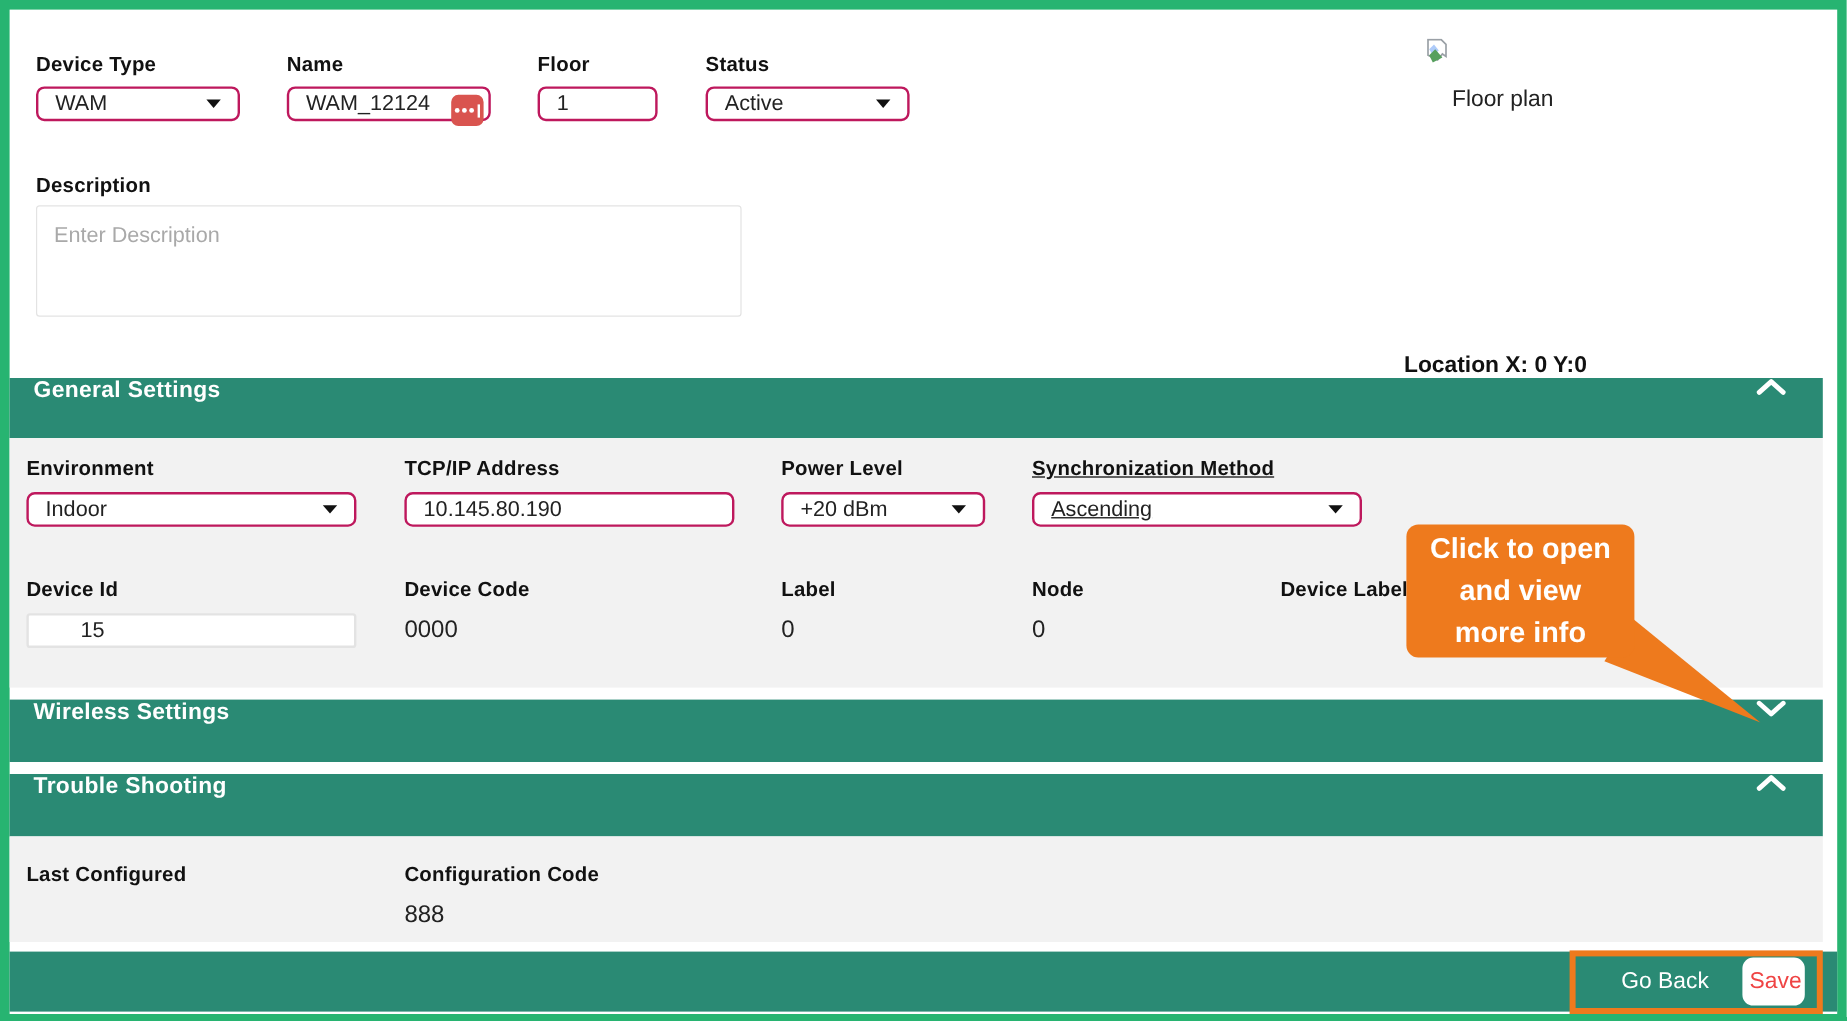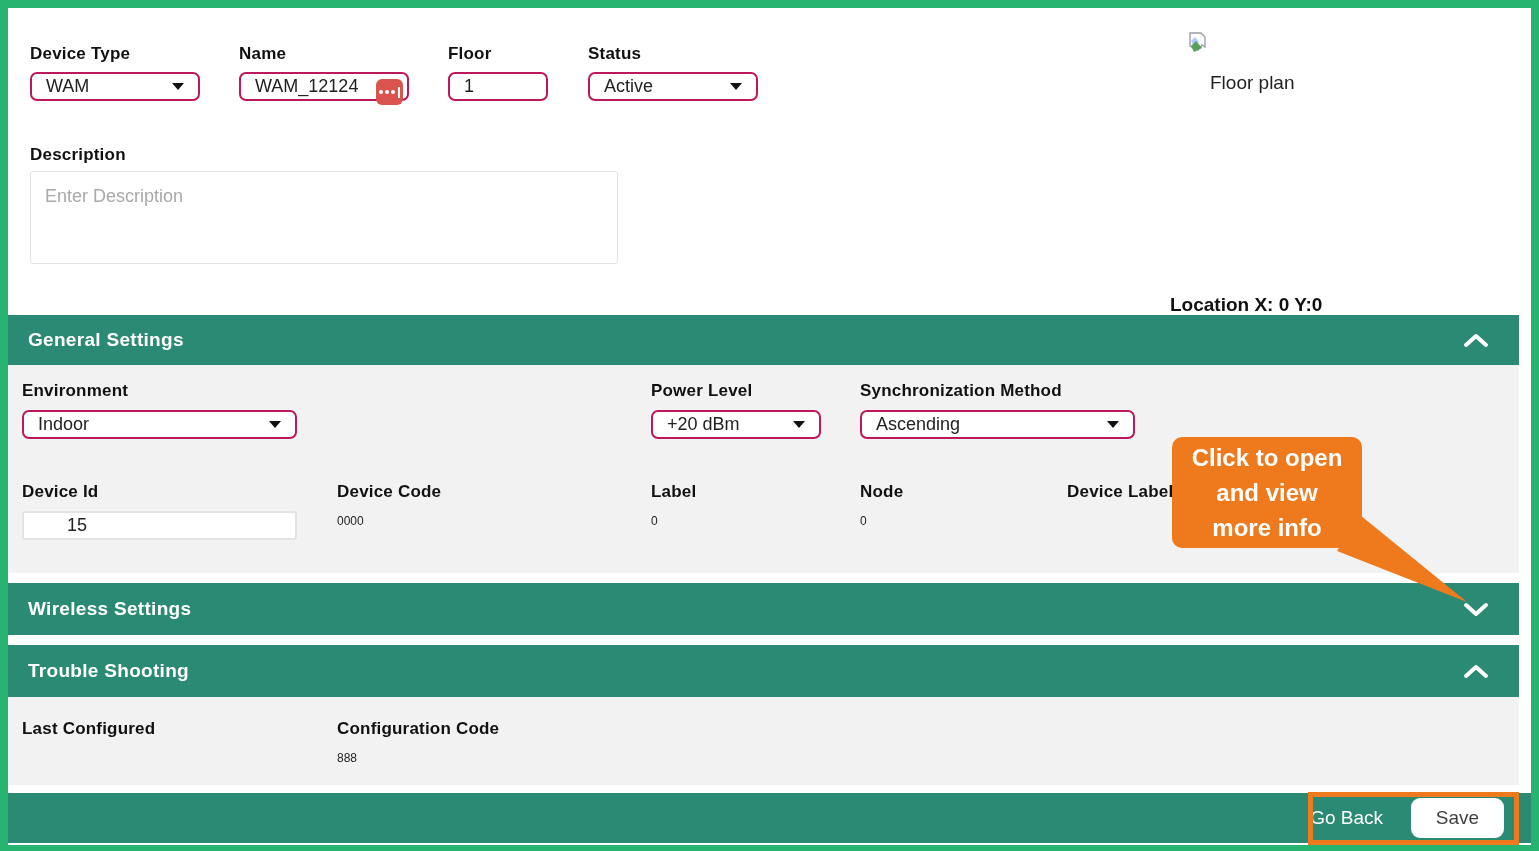--- a/index.html
+++ b/index.html
@@ -13,36 +13,36 @@
            height:29px;font-size:18px;color:#222;display:flex;align-items:center;padding:0 14px;}
   input.control{width:100%;outline:none;}
   .select{justify-content:space-between;cursor:pointer;}
   .caret{width:0;height:0;border-left:6px solid transparent;border-right:6px solid transparent;
          border-top:7px solid #111;margin-left:8px;}
   textarea.control{height:93px;width:100%;resize:none;padding:14px;font-family:inherit;border-radius:3px;
                    border:1px solid #e3e3e3;}
   textarea.control::placeholder{color:#a9a9a9;font-size:18px;}
 
   .section-header{position:absolute;left:0;width:1511px;height:50px;background:#2a8a74;color:#fff;
-                  display:flex;align-items:center;justify-content:space-between;
+                  display:flex;align-items:flex-start;justify-content:space-between;
                   padding:0 30px 0 20px;box-sizing:border-box;cursor:pointer;}
   .section-title{font-size:19px;font-weight:700;letter-spacing:.3px;}
   .section-body{position:absolute;left:0;width:1511px;background:#f2f2f2;}
 
-  .plain-value{font-size:12px;color:#222;}
+  .plain-value{font-size:20px;color:#222;}
 
   .lp-icon{position:absolute;right:6px;top:7px;width:27px;height:26px;background:#d9544f;border-radius:6px;
            display:flex;align-items:center;justify-content:center;gap:2px;}
   .lp-icon i{display:block;width:4px;height:4px;border-radius:50%;background:#fff;}
   .lp-icon b{display:block;width:2px;height:11px;background:#fff;margin-left:1px;}
 
   .footer-bar{position:absolute;left:8px;top:793px;width:1523px;height:50px;background:#2a8a74;
               display:flex;align-items:center;justify-content:flex-end;}
   .goback{color:#fff;font-size:19px;font-weight:400;margin-right:28px;cursor:pointer;}
-  .savebtn{box-sizing:border-box;width:93px;height:40px;background:#fff;color:#404040;font-size:19px;
+  .savebtn{box-sizing:border-box;width:52px;height:40px;background:#fff;color:#ef4444;font-size:19px;
            border:none;border-radius:9px;margin-right:27px;cursor:pointer;font-family:inherit;}
 
   .hl-rect{position:absolute;left:1308px;top:792px;width:211px;height:53px;border:5px solid #ee7a1d;
            box-sizing:border-box;pointer-events:none;z-index:6;}
 
   .callout{position:absolute;left:1172px;top:437px;width:190px;height:111px;background:#ee7a1d;
            border-radius:10px;color:#fff;font-weight:700;font-size:24px;line-height:35px;
            display:flex;flex-direction:column;align-items:center;justify-content:center;z-index:5;}
   .callout-tail{position:absolute;left:1300px;top:505px;z-index:4;}
 
@@ -107,30 +107,34 @@
     <div class="section-body" style="top:357px;height:208px;">
 
       <div class="abs flex-col" style="left:14px;top:16px;width:275px;">
         <span class="field-label">Environment</span>
         <div class="control select" style="margin-top:9px;">
           <span>Indoor</span>
           <span class="caret"></span>
         </div>
       </div>
 
+      <div class="abs flex-col" style="left:329px;top:16px;width:275px;">
+        <span class="field-label">TCP/IP Address</span>
+        <input class="control" style="margin-top: 9px;" value="10.145.80.190">
+      </div>
 
       <div class="abs flex-col" style="left:643px;top:16px;width:170px;">
         <span class="field-label">Power Level</span>
         <div class="control select" style="margin-top:9px;">
           <span>+20 dBm</span>
           <span class="caret"></span>
         </div>
       </div>
 
-      <div class="abs flex-col" style="left:852px;top:16px;width:275px;">
+      <div class="abs flex-col" style="left:852px;top:16px;width:275px;text-decoration:underline;">
         <span class="field-label">Synchronization Method</span>
         <div class="control select" style="margin-top:9px;">
           <span>Ascending</span>
           <span class="caret"></span>
         </div>
       </div>
 
       <div class="abs flex-col" style="left:14px;top:117px;width:275px;">
         <span class="field-label">Device Id</span>
         <input class="control" style="margin-top: 9px; border-radius: 3px; border-color: rgb(227, 227, 227); padding-left: 43px;" value="15">

